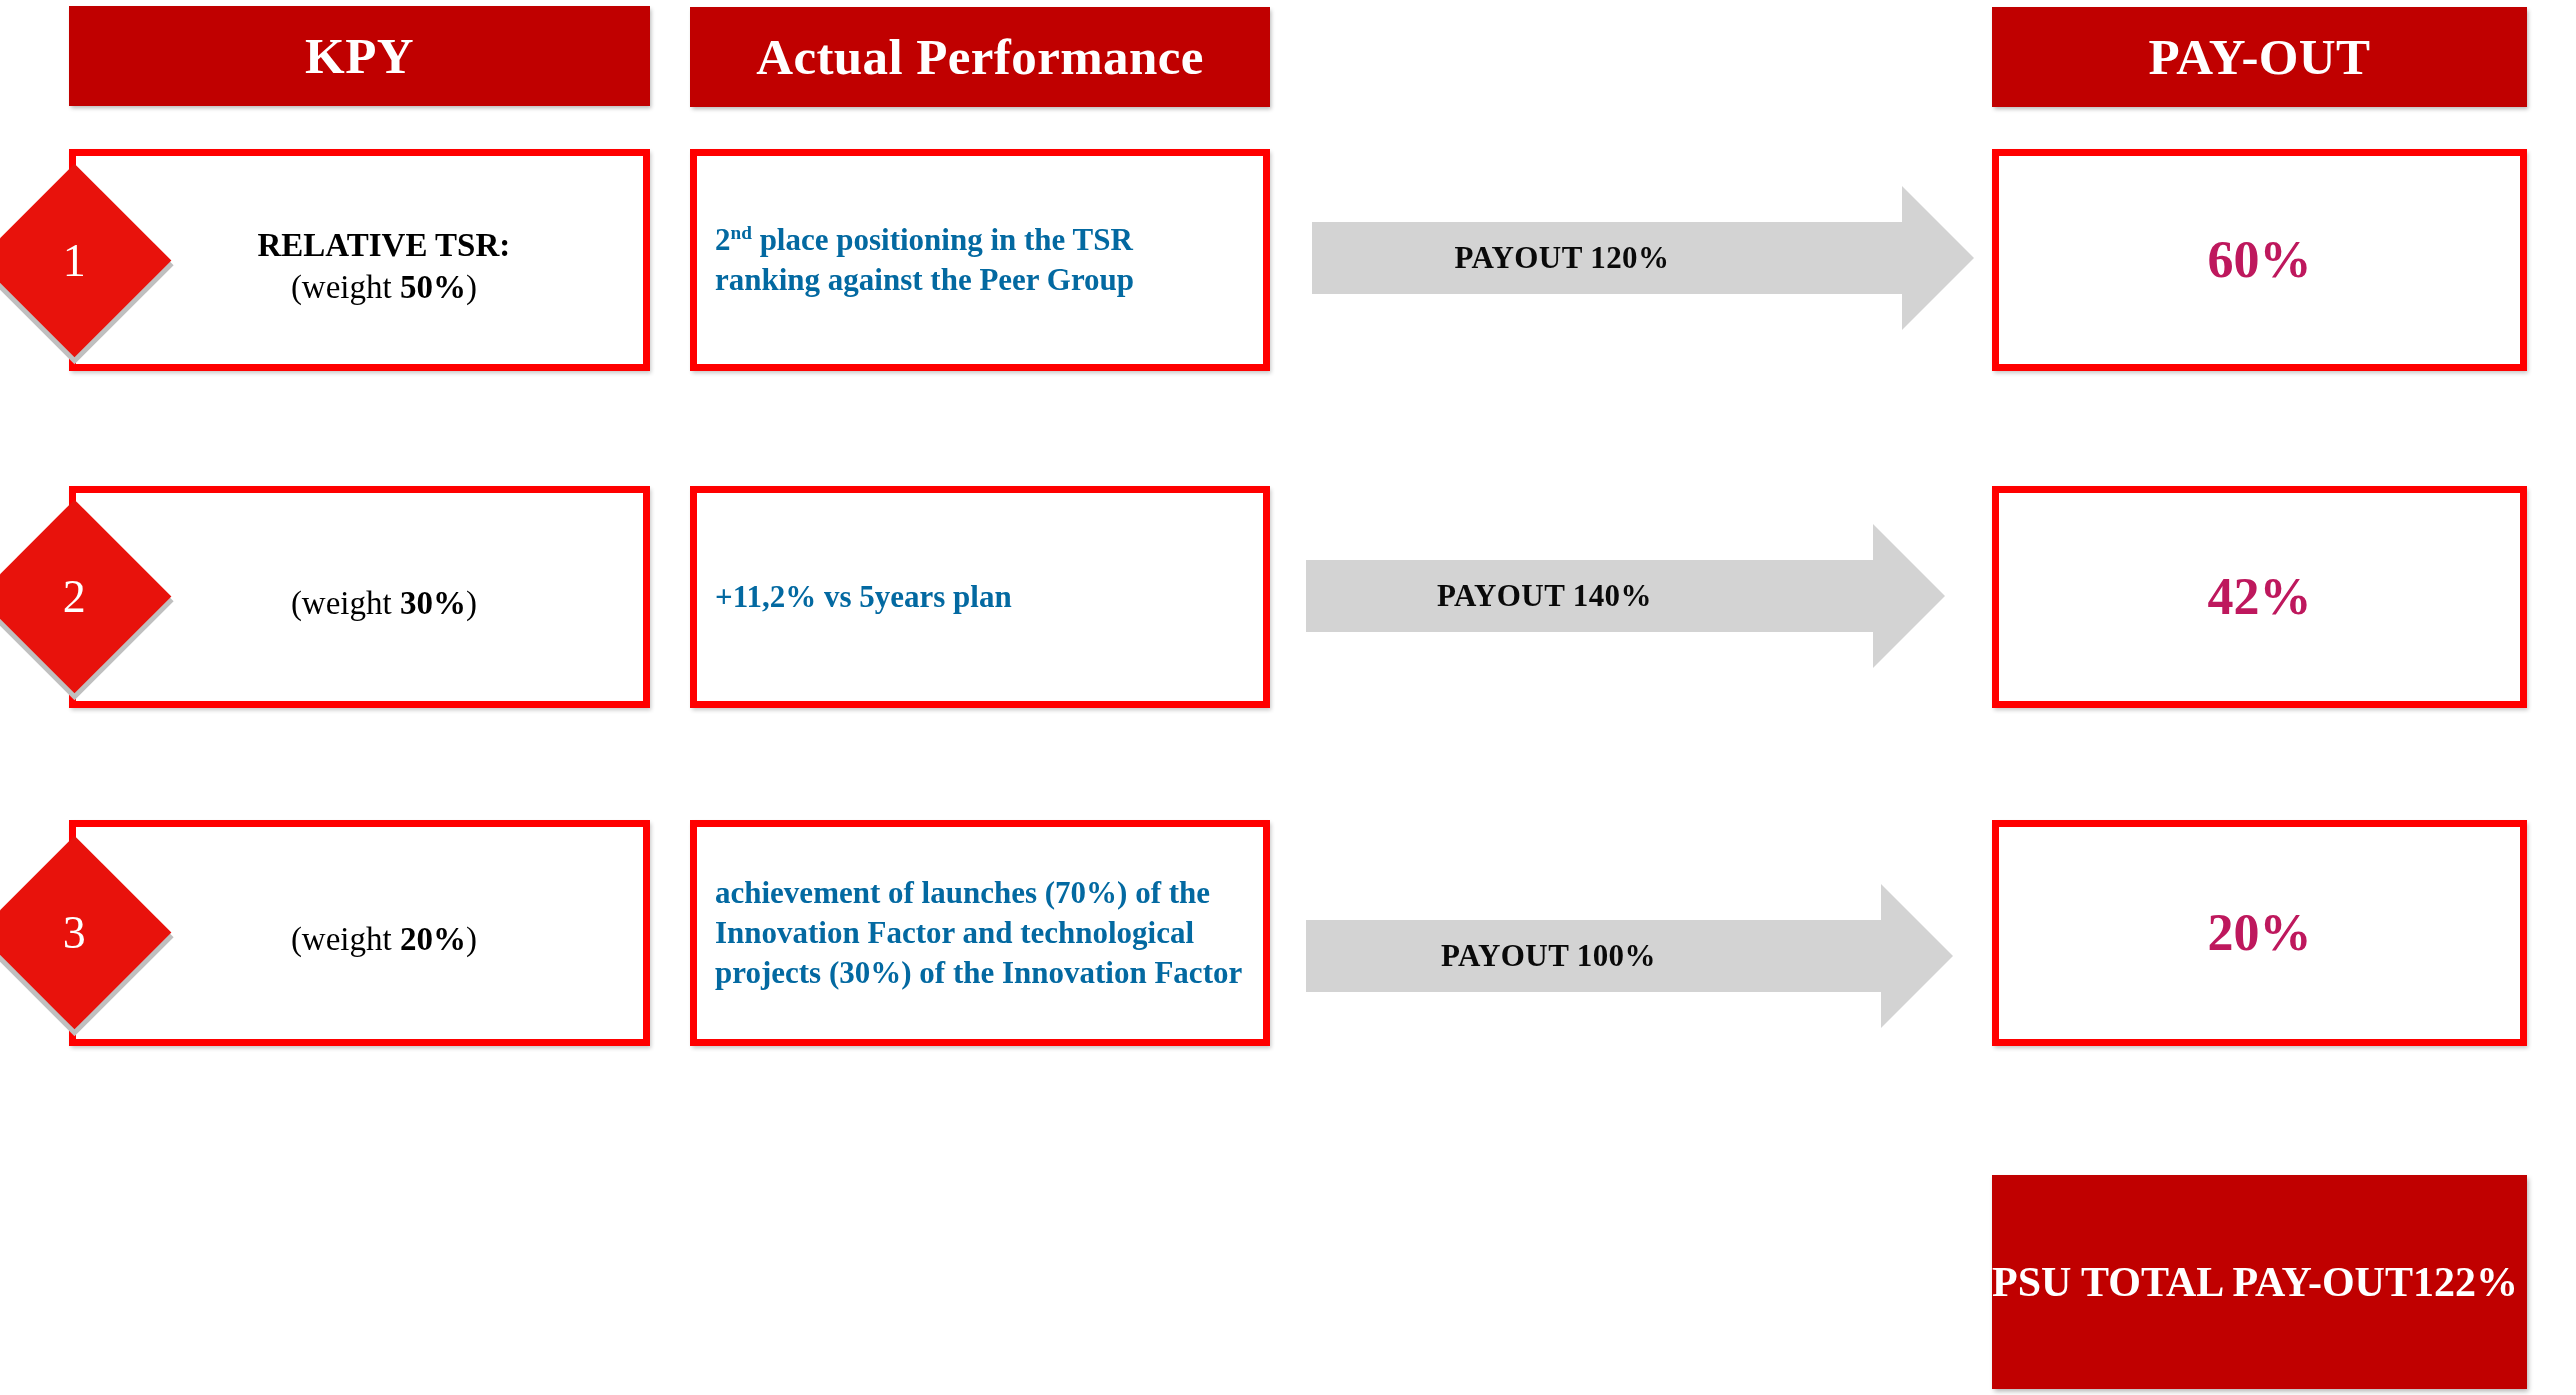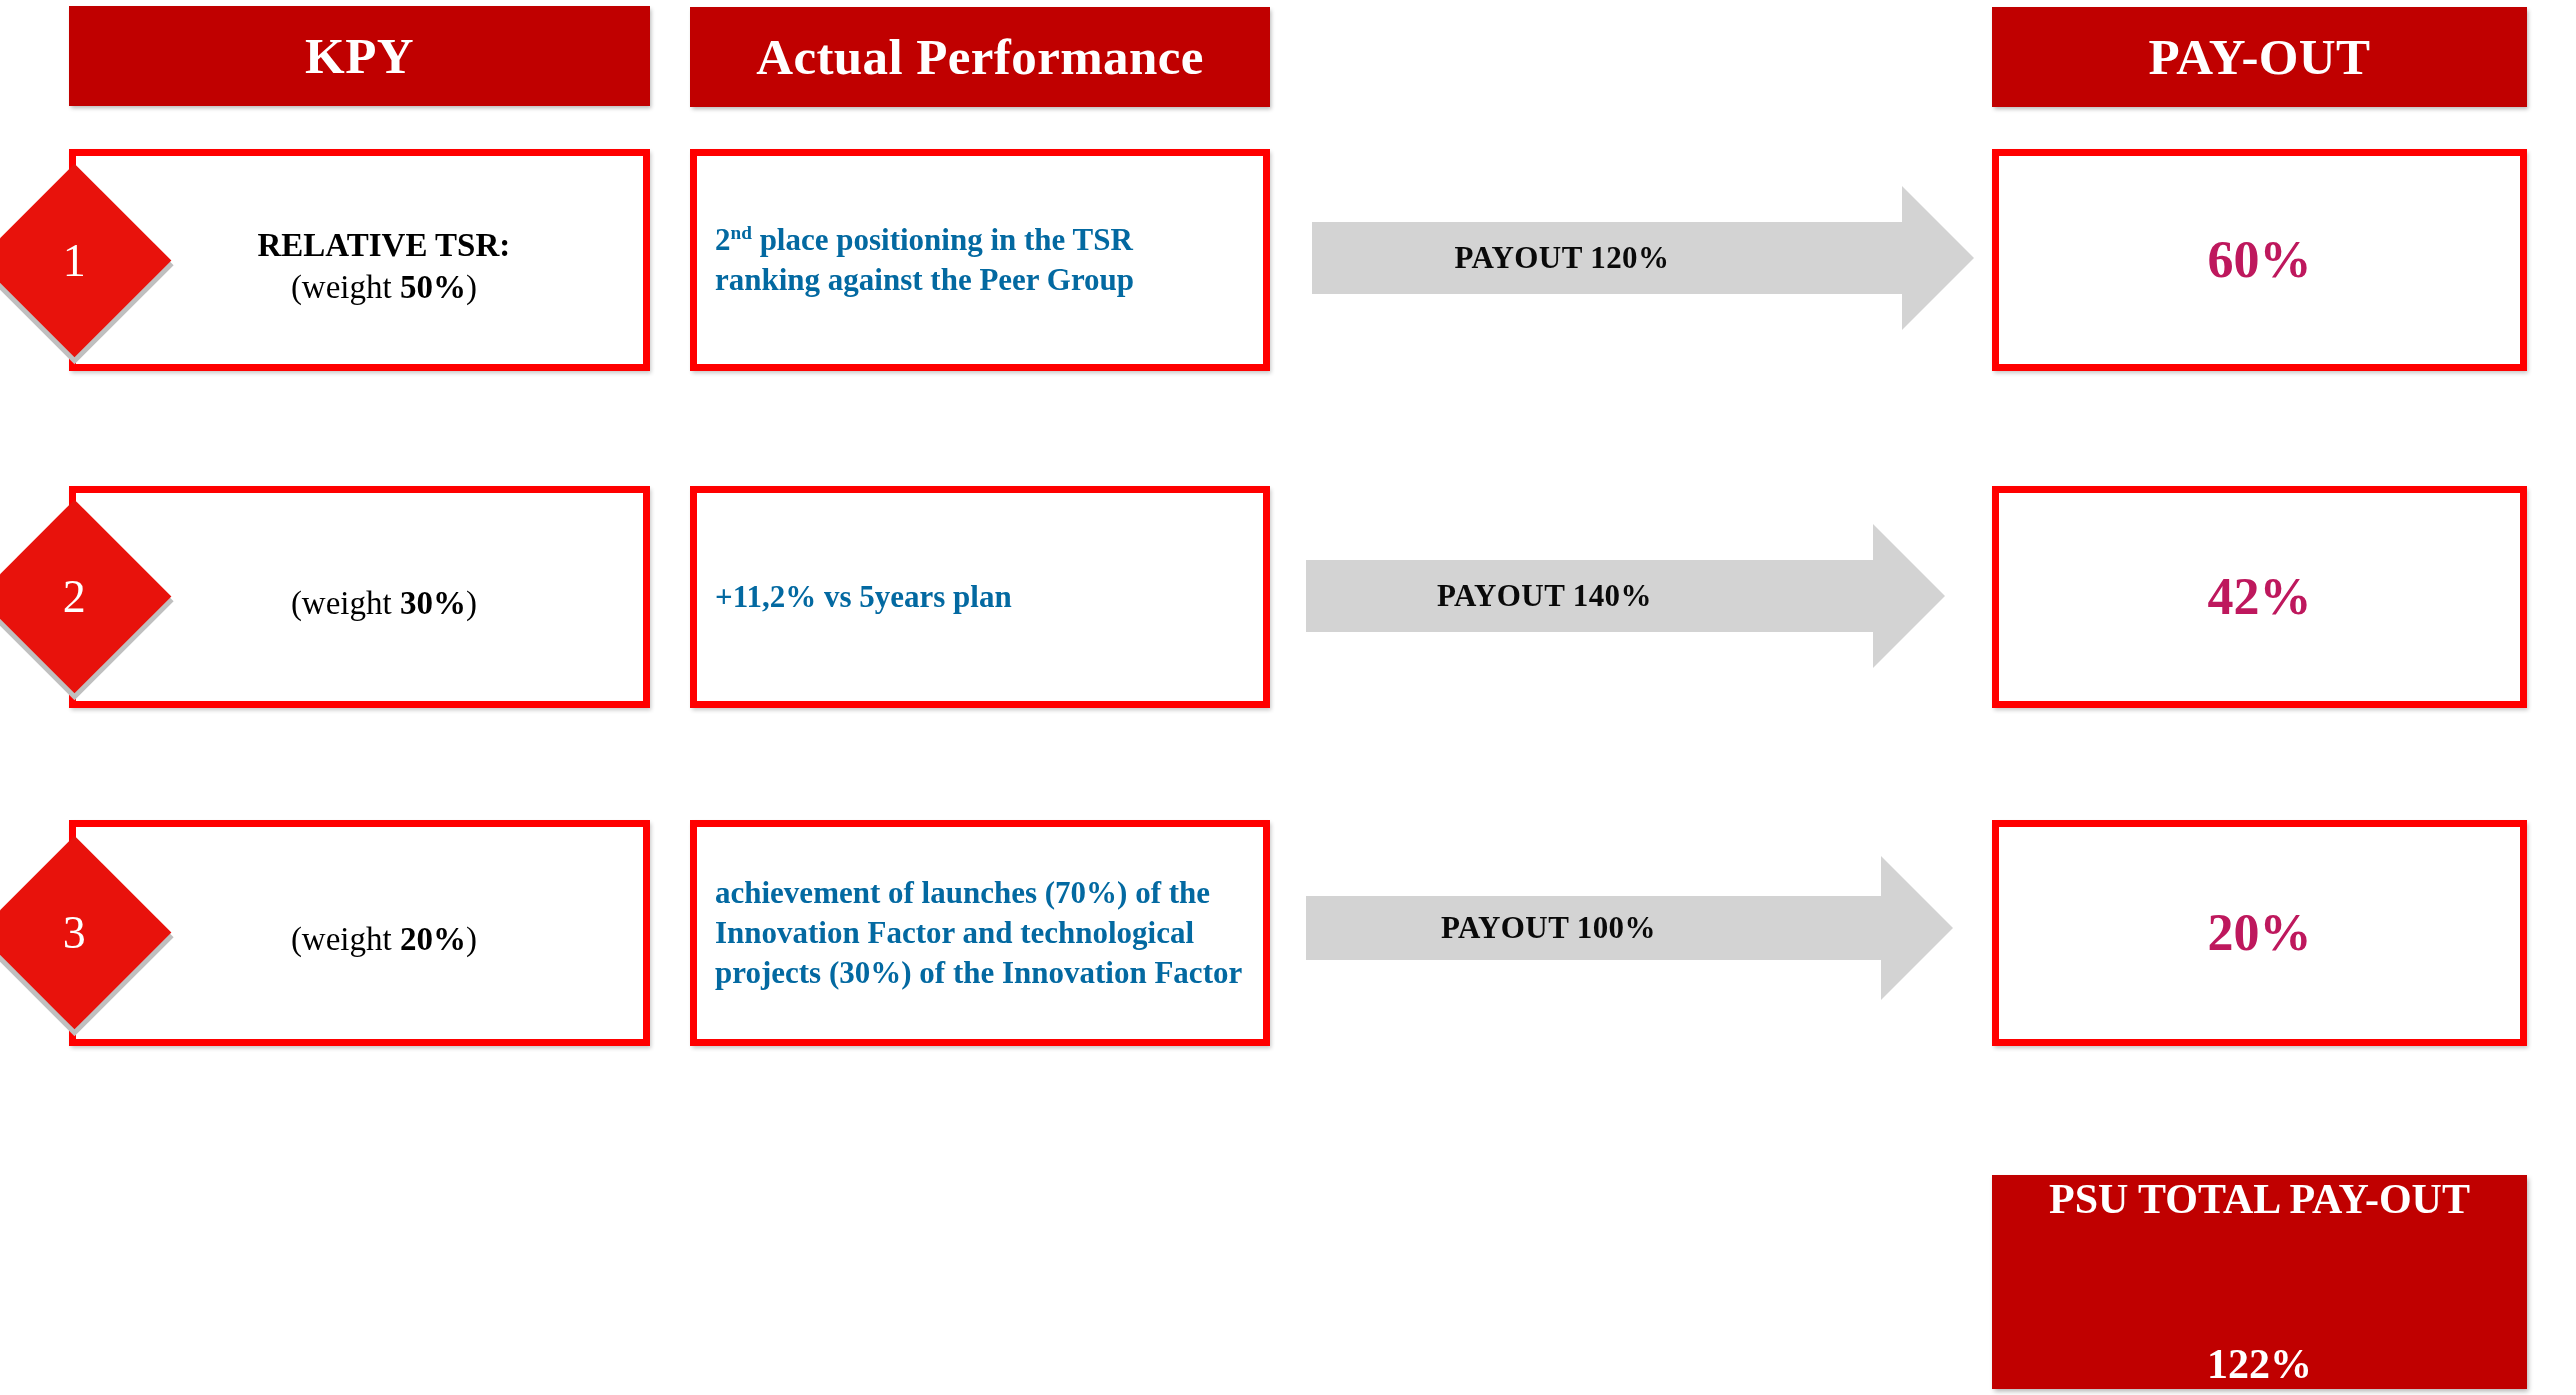--- a/index.html
+++ b/index.html
@@ -151,36 +151,36 @@
     width: 0;
     height: 0;
     border-top: 72px solid transparent;
     border-bottom: 72px solid transparent;
     border-left: 72px solid #D3D3D3;
   }
   #arrow-1 { left: 1312px; top: 222px; width: 574px; height: 72px; padding-left: 16px; }
   #arrow-1 .alabel { padding-right: 90px; }
   #arrow-2 { left: 1306px; top: 560px; width: 567px; height: 72px; }
   #arrow-2 .alabel { padding-right: 90px; }
-  #arrow-3 { left: 1306px; top: 896px; width: 575px; height: 64px; text-decoration: underline; }
+  #arrow-3 { left: 1306px; top: 920px; width: 575px; height: 72px; text-decoration: underline; }
   #arrow-3 .alabel { padding-right: 90px; }
 
   
   #total-box {
     position: absolute;
     left: 1992px;
     top: 1175px;
     width: 535px;
     height: 214px;
     background: #C00000;
     color: #ffffff;
     display: flex;
-    flex-direction: column;
-    align-items: center;
-    justify-content: space-between;
+    flex-direction: row;
+    align-items: center;
+    justify-content: flex-start;
     box-shadow: 2.4px 3.3px 4.9px rgba(0,0,0,0.30);
   }
   #total-box .tline {
     font-size: 42px;
     font-weight: bold;
     line-height: 1.16;
     text-align: center;
     white-space: nowrap;
   }
 </style>

